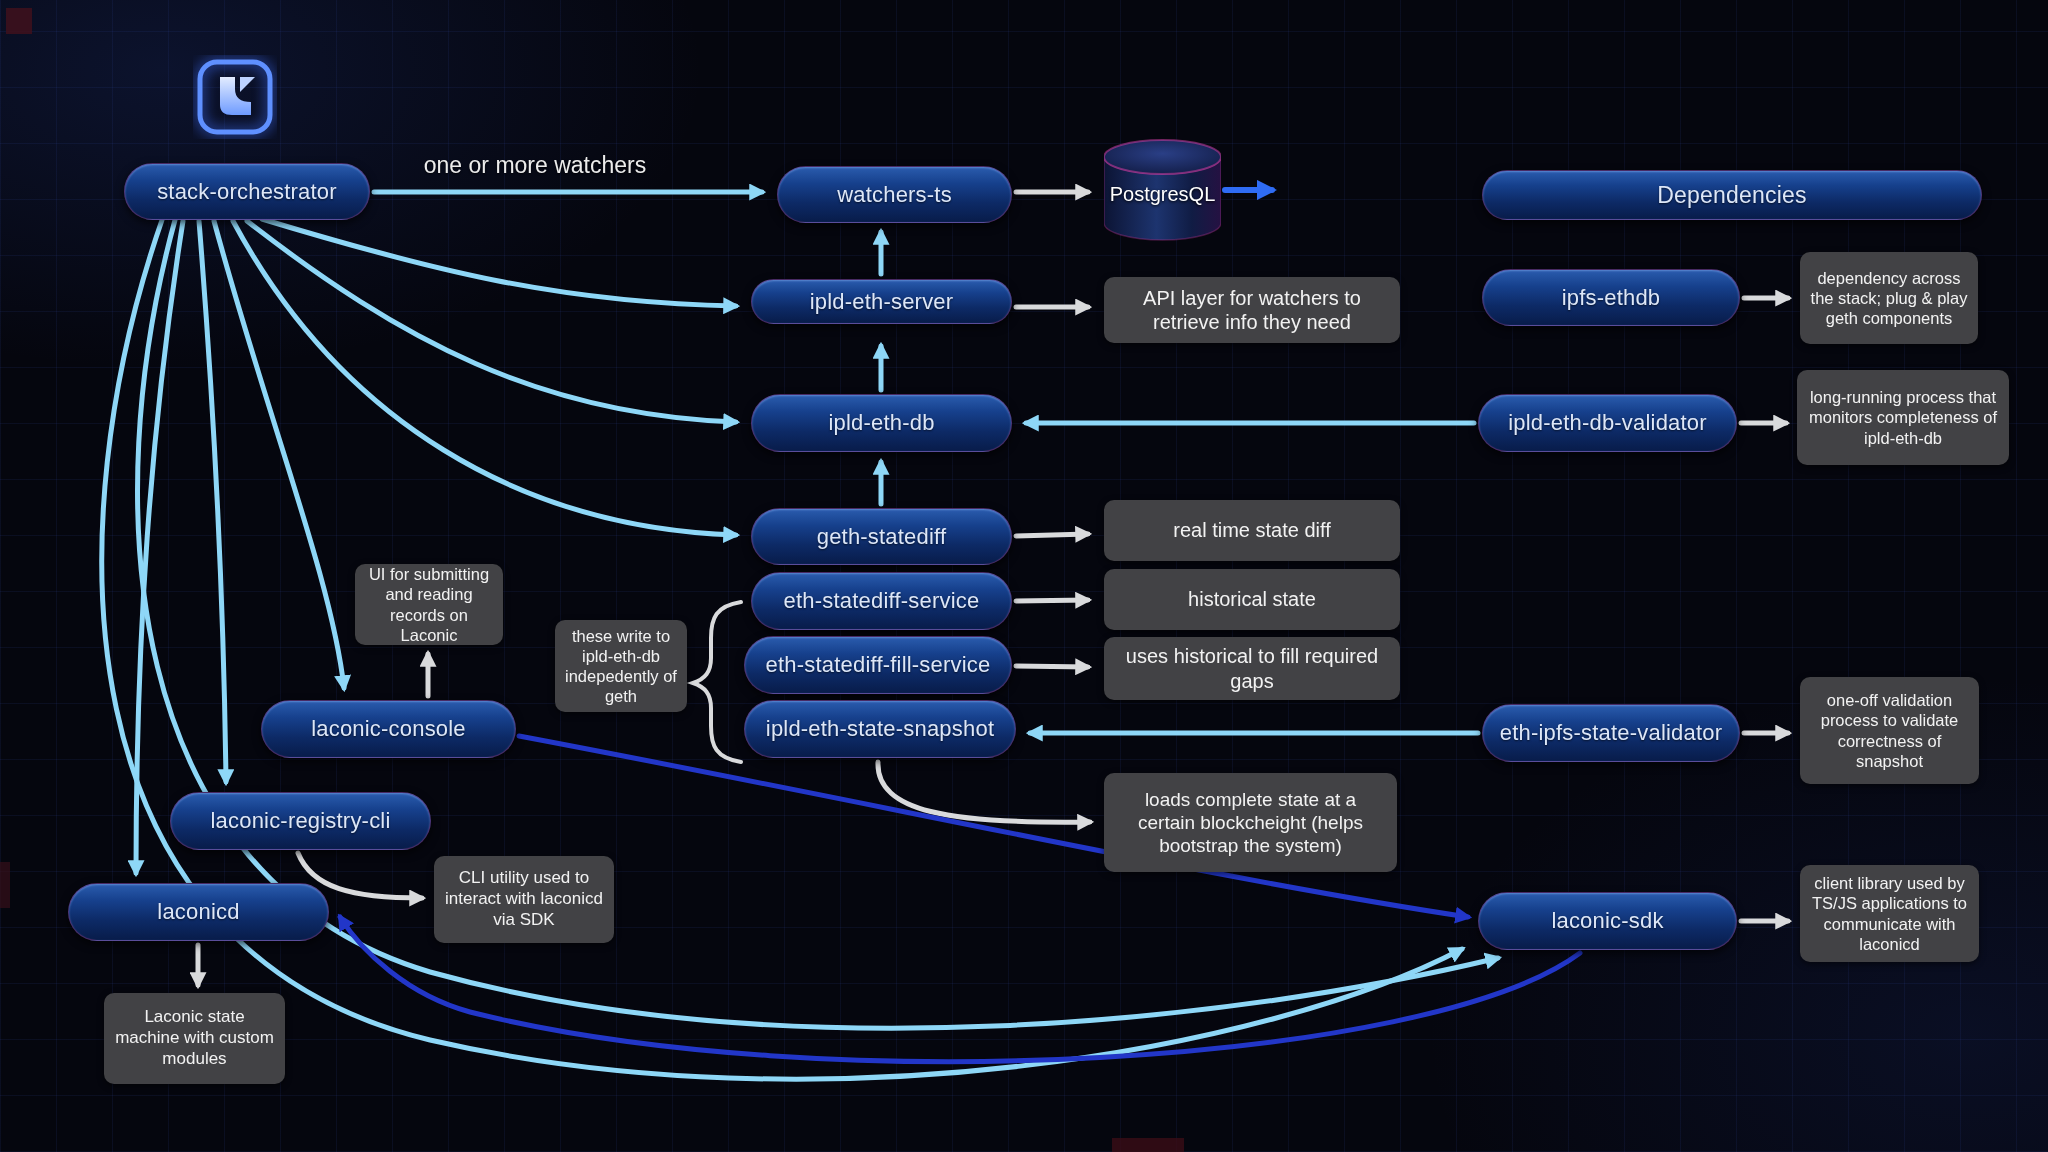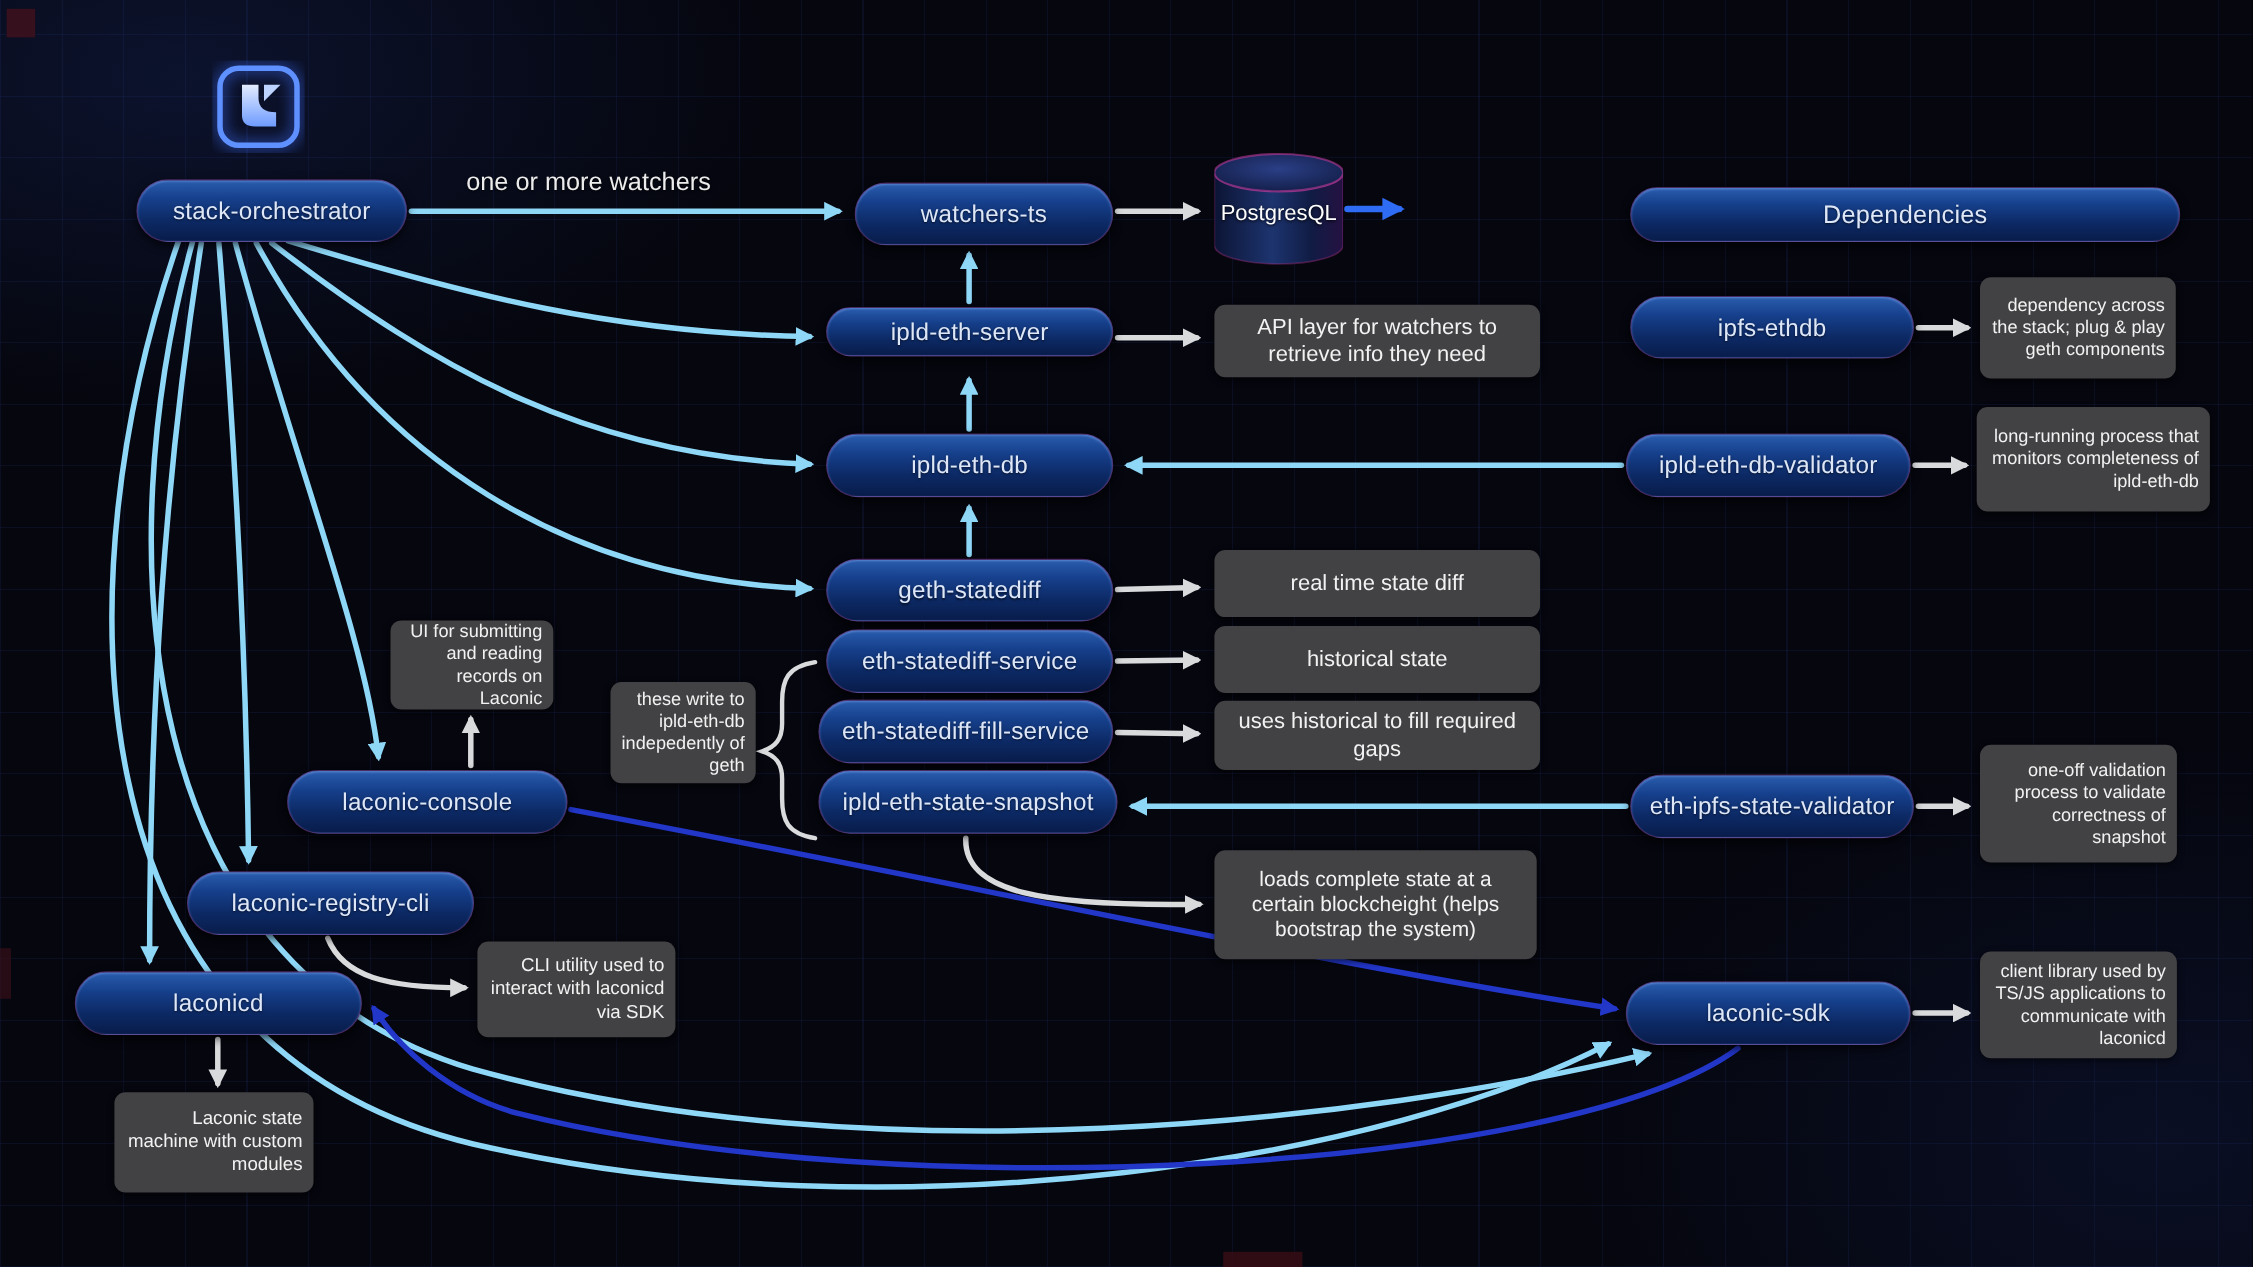--- a/index.html
+++ b/index.html
@@ -22,21 +22,21 @@
     color:#dde7f8;font-size:22px;letter-spacing:.2px;box-sizing:border-box;
     text-shadow:0 1px 2px rgba(0,0,0,.6);
   }
   .note{
     position:absolute;background:#424245;border-radius:10px;
     color:#f2f2f2;display:flex;align-items:center;justify-content:center;
     text-align:center;padding:8px 10px;box-sizing:border-box;line-height:1.22;
     box-shadow:0 2px 6px rgba(0,0,0,.55);font-size:19px;
   }
   .note-lg{font-size:20px;}
-  .note-sm{font-size:16.5px;text-align:right;}
+  .note-sm{font-size:16.5px;}
   .edge-label{
     position:absolute;color:#ececec;font-size:23px;text-align:center;
     text-shadow:0 1px 2px rgba(0,0,0,.7);
   }
   .cyl{position:absolute;}
   .cyl .cyl-label{
     position:absolute;left:0;right:0;top:44%;text-align:center;
     color:#ffffff;font-weight:normal;font-size:20px;text-shadow:0 1px 3px #000;
   }
   svg.connectors{position:absolute;left:0;top:0;pointer-events:none;}

